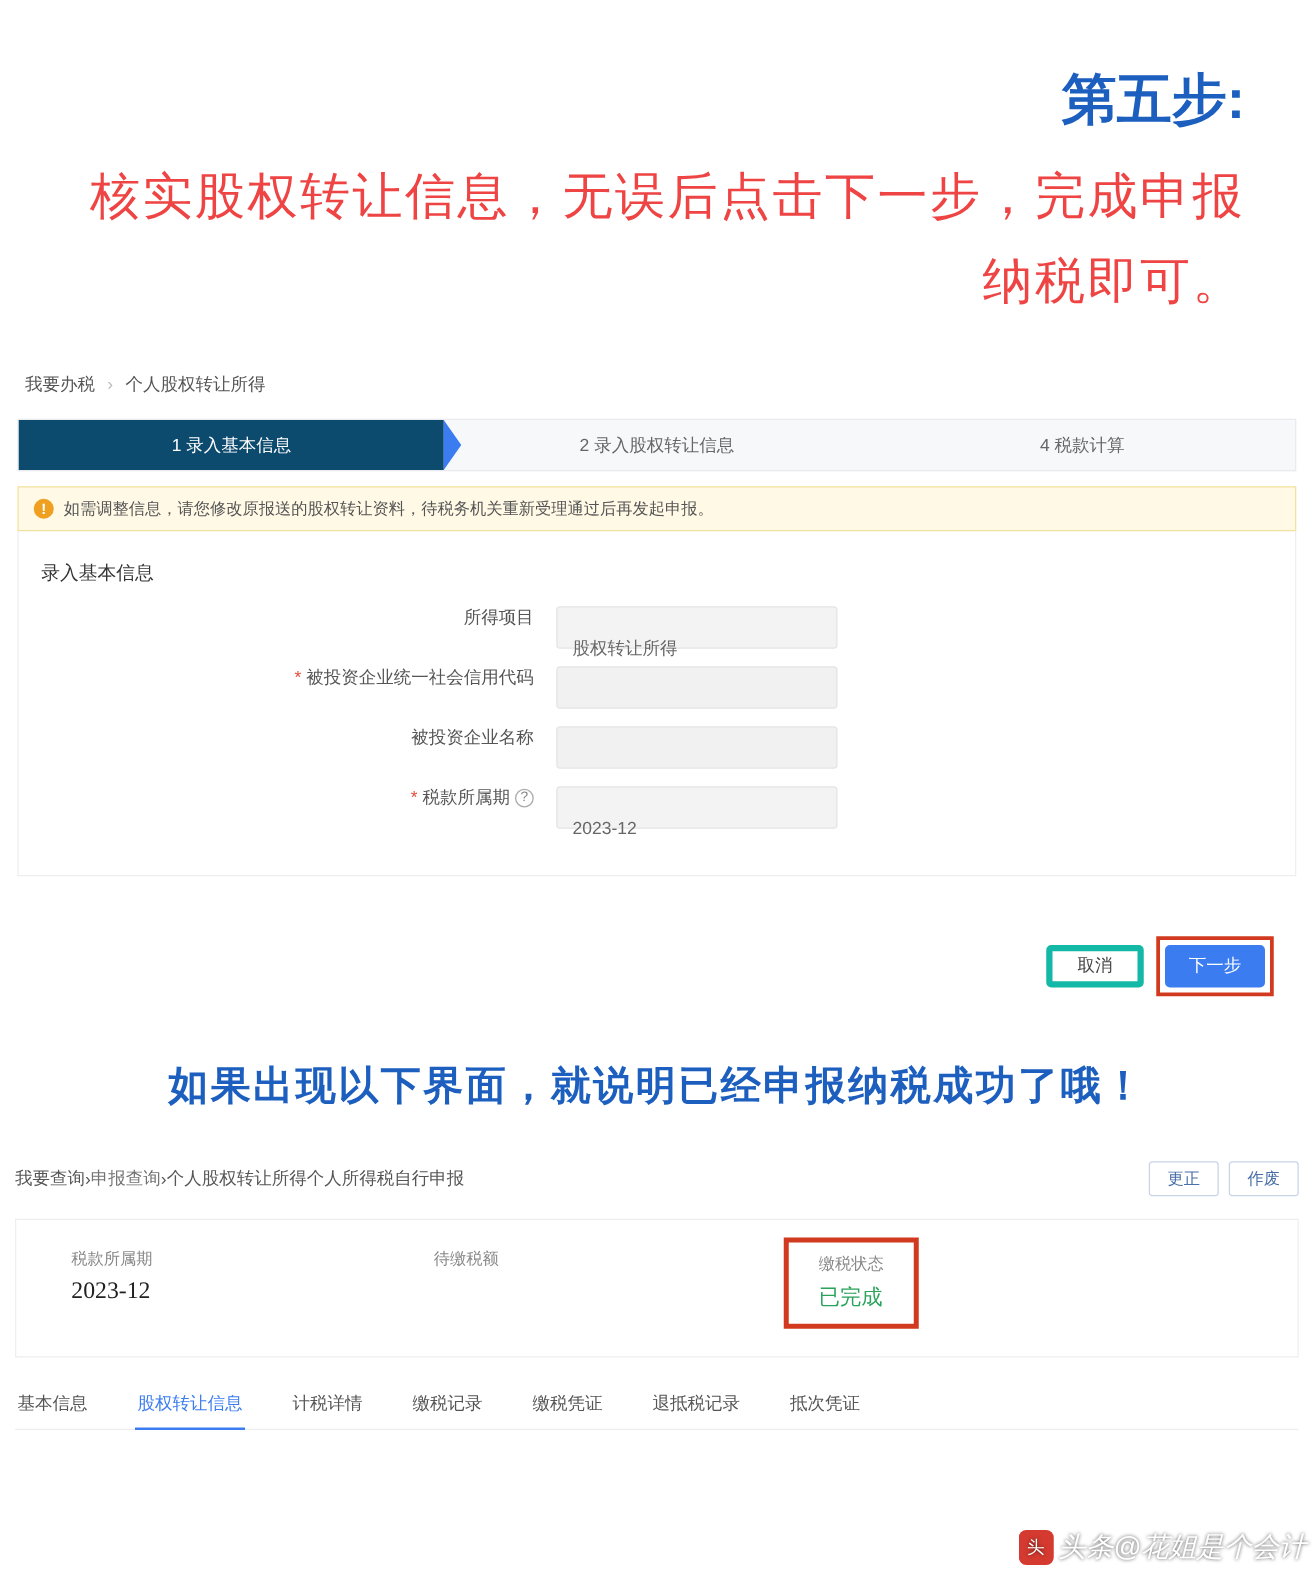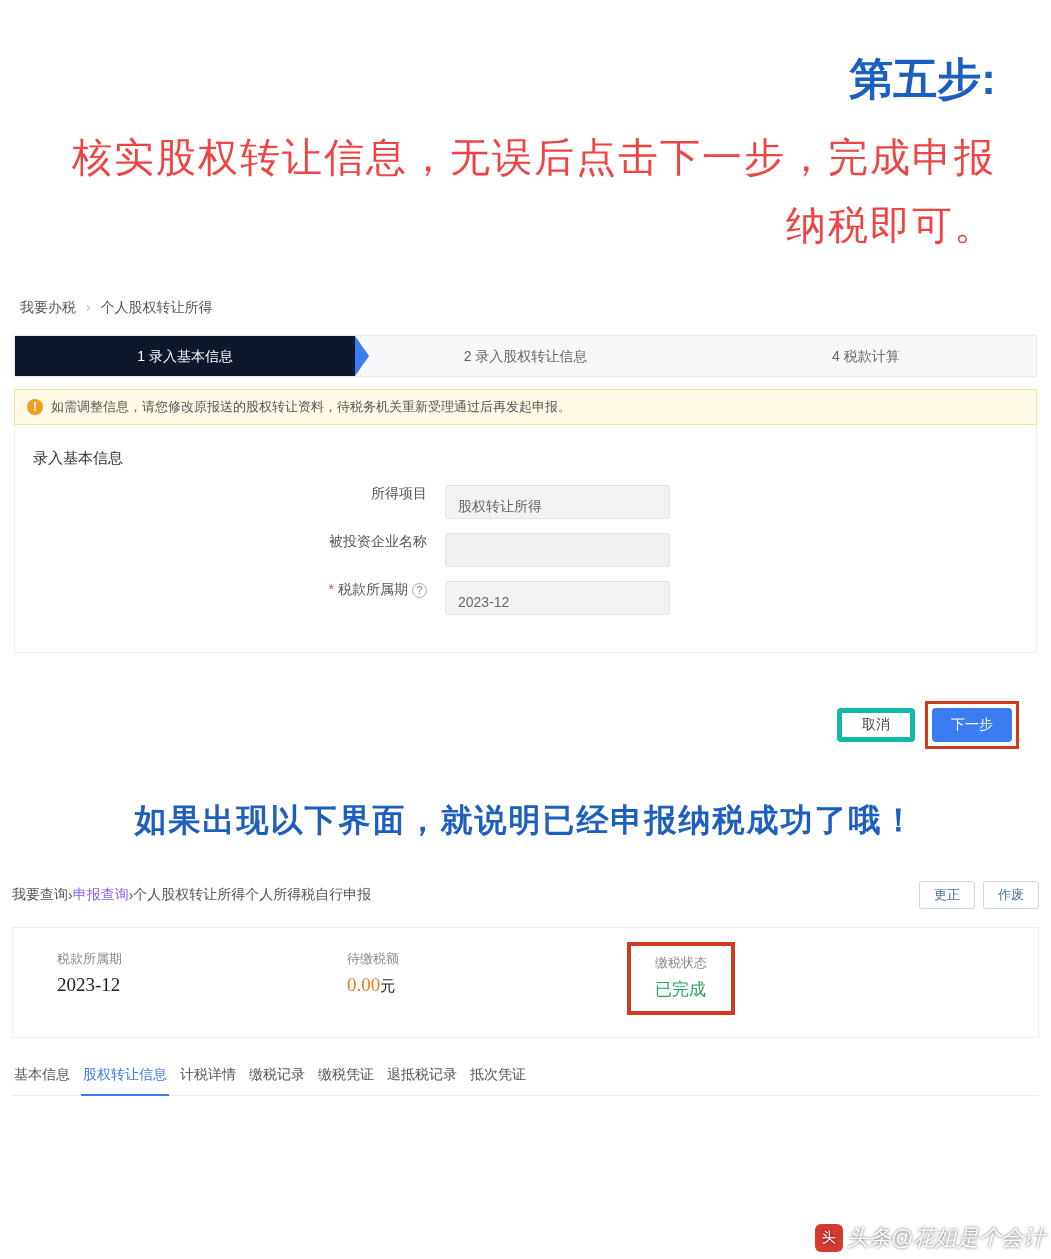--- a/index.html
+++ b/index.html
@@ -4,53 +4,53 @@
 <style>
   * { box-sizing: border-box; margin: 0; padding: 0; }
   body { font-family: "Microsoft YaHei", -apple-system, sans-serif; background: #fff; width: 1051px; }
   .container { padding: 0; }
   .instruction { padding: 50px 55px 30px; text-align: right; }
   .step-title { font-size: 44px; font-weight: bold; color: #1d5fbf; margin-bottom: 14px; }
   .step-desc { font-size: 40px; color: #ef4444; line-height: 1.7; letter-spacing: 2px; }
   .app-panel { padding: 0 14px; }
   .breadcrumb { font-size: 14px; color: #555; padding: 10px 6px 18px; }
   .breadcrumb .sep { color: #bbb; margin: 0 6px; }
-  .breadcrumb-link { color: #8b5cf6; }
+  .breadcrumb-link { color: #737373; }
   .steps-row { display: flex; background: #f7f8fa; border: 1px solid #e9ecef; margin-bottom: 12px; }
   .step-item { flex: 1; text-align: center; font-size: 14px; color: #666; line-height: 40px; position: relative; }
-  .step-item.active { background: #0f172a; color: #fff; }
+  .step-item.active { background: #0c4a6e; color: #fff; }
   .step-item.active::after { content: ""; position: absolute; right: -14px; top: 0; width: 0; height: 0; border-top: 20px solid transparent; border-bottom: 20px solid transparent; border-left: 14px solid #3b7cf0; z-index: 2; }
   .alert { background: #fff9e6; border: 1px solid #f2e2a0; padding: 8px 12px; font-size: 13px; color: #555; display: flex; align-items: center; gap: 8px; }
   .alert-icon { width: 16px; height: 16px; border-radius: 50%; background: #f0a020; color: #fff; font-size: 12px; text-align: center; line-height: 16px; font-weight: bold; flex: none; }
   .section-title { font-size: 15px; color: #333; padding: 24px 18px 10px; }
   .form-area { border: 1px solid #eee; border-top: none; padding-bottom: 30px; }
   .form-row { display: flex; padding: 7px 0; }
   .form-label { width: 430px; text-align: right; padding-right: 18px; font-size: 14px; color: #555; }
   .req { color: #e74c3c; margin-right: 4px; }
   .help-icon { display: inline-flex; width: 15px; height: 15px; border: 1px solid #aaa; border-radius: 50%; color: #888; font-size: 11px; align-items: center; justify-content: center; margin-left: 4px; vertical-align: middle; }
-  .form-input { width: 225px; height: 34px; background: #f3f3f3; border: 1px solid #e4e4e4; border-radius: 3px; padding: 4px 12px; font-size: 14px; color: #666; line-height: 32px; }
+  .form-input { width: 225px; height: 34px; background: #f3f3f3; border: 1px solid #e4e4e4; border-radius: 3px; padding: 16px 12px; font-size: 14px; color: #666; line-height: 32px; }
   .form-input.blank { background: #f1f1f1; }
   .btn-row { padding: 48px 18px 10px 0; display: flex; justify-content: flex-end; align-items: center; gap: 10px; }
   .btn { height: 34px; padding: 0 20px; font-size: 14px; border-radius: 4px; border: 5px solid #14b8a6; background: #fff; color: #444; cursor: pointer; }
   .btn-primary { background: #3b7cf0; border-color: #3b7cf0; color: #fff; padding: 0 14px; }
   .red-box { border: 3px solid #d13a1e; padding: 4px; }
   .success-msg { font-size: 32px; color: #1d5fbf; font-weight: 600; text-align: center; padding: 40px 0 28px; letter-spacing: 2px; }
   .breadcrumb2 { font-size: 14px; color: #555; padding: 10px 12px 18px; display: flex; align-items: center; }
   .breadcrumb2 .grow { flex: 1; }
   .btn-sm { height: 28px; padding: 0 14px; font-size: 13px; border: 1px solid #c9d4e6; background: #fff; color: #4a6fa8; border-radius: 3px; margin-left: 8px; cursor: pointer; }
   .summary-card { margin: 0 12px; background: #fff; border: 1px solid #eee; padding: 22px 44px; display: flex; align-items: flex-start; }
   .summary-col { flex: 0 0 290px; }
   .summary-col.mid { flex: 0 0 280px; }
   .summary-label { font-size: 13px; color: #888; margin-bottom: 6px; }
   .summary-value { font-size: 19px; color: #222; font-family: "Times New Roman", serif; }
   .summary-value .unit { font-size: 15px; font-family: "Microsoft YaHei", sans-serif; }
   .amount { color: #f07a22; font-family: "Times New Roman", serif; }
   .status-done { color: #2aa35c; font-size: 17px; font-family: "Microsoft YaHei", sans-serif; }
   .status-box { display: inline-block; border: 4px solid #d13a1e; padding: 8px 24px 10px; margin-top: -8px; }
-  .tabs-row { margin: 22px 12px 0; display: flex; gap: 9px; font-size: 14px; color: #555; border-bottom: 1px solid #eee; }
+  .tabs-row { margin: 22px 12px 0; display: flex; gap: 36px; font-size: 14px; color: #555; border-bottom: 1px solid #eee; }
   .tab-item { padding: 6px 2px 10px; cursor: pointer; }
   .tab-item.active { color: #3b7cf0; border-bottom: 2px solid #3b7cf0; margin-bottom: -1px; }
   .watermark { position: fixed; bottom: 6px; right: 6px; font-size: 22px; color: #fff; text-shadow: 0 0 3px rgba(0,0,0,.7); font-style: italic; display: flex; align-items: center; gap: 4px; }
   .watermark .logo { width: 28px; height: 28px; background: #d43a2f; border-radius: 6px; display: inline-flex; align-items: center; justify-content: center; font-size: 14px; font-style: normal; color: #fff; }
 </style>
 </head>
 <body>
 
 <div class="container">
 
@@ -78,20 +78,24 @@
     </div>
 
     <div class="form-area">
       <div class="section-title">录入基本信息</div>
 
       <div class="form-row">
         <div class="form-label">所得项目</div>
         <div class="form-input">股权转让所得</div>
       </div>
       <div class="form-row">
+        <div class="form-label"><span class="req">*</span><span>被投资企业统一社会信用代码</span></div>
+        <div class="form-input blank"></div>
+      </div>
+      <div class="form-row">
         <div class="form-label">被投资企业名称</div>
         <div class="form-input blank"></div>
       </div>
       <div class="form-row">
         <div class="form-label"><span class="req">*</span><span>税款所属期</span><span class="help-icon">?</span></div>
         <div class="form-input">2023-12</div>
       </div>
     </div>
 
     <div class="btn-row">
@@ -116,21 +120,20 @@
       <button class="btn-sm">作废</button>
     </div>
 
     <div class="summary-card">
       <div class="summary-col">
         <div class="summary-label">税款所属期</div>
         <div class="summary-value">2023-12</div>
       </div>
       <div class="summary-col mid">
         <div class="summary-label">待缴税额</div>
-        <div class="summary-value"><span class="amount">0.00</span><span class="unit">元</span></div>
       </div>
       <div>
         <div class="status-box">
           <div class="summary-label">缴税状态</div>
           <div class="status-done">已完成</div>
         </div>
       </div>
     </div>
 
     <div class="tabs-row">

